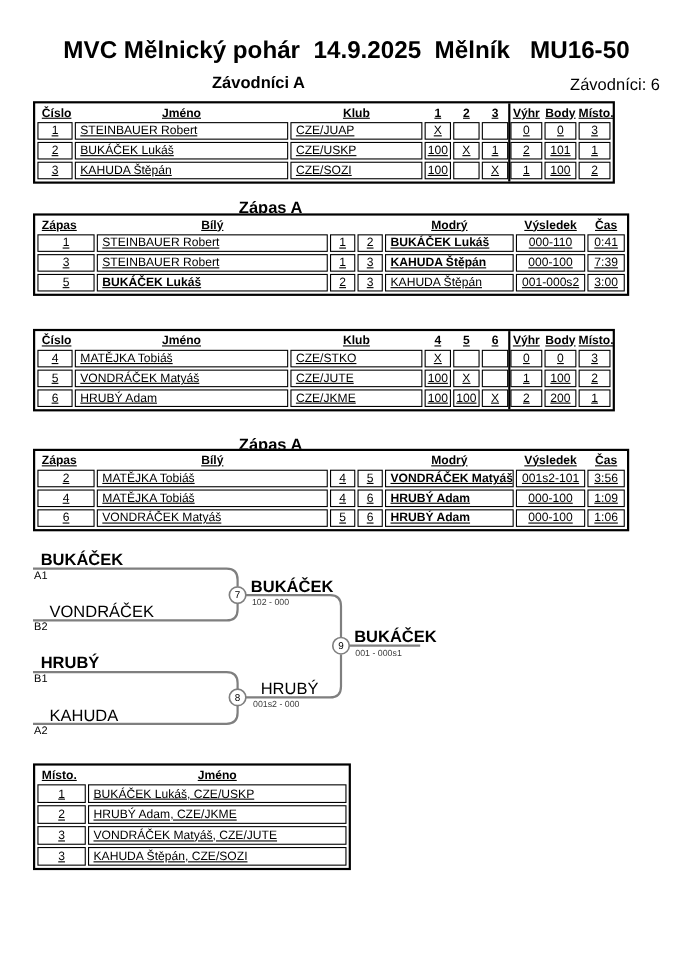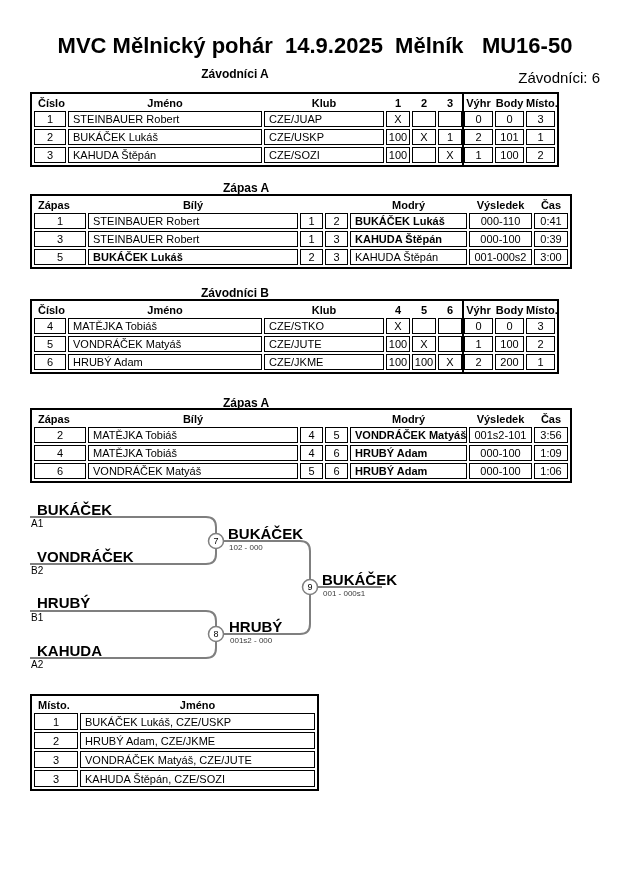--- a/index.html
+++ b/index.html
@@ -1,35 +1,35 @@
 <!DOCTYPE html>
 <html><head>
 <meta charset="utf-8">
 <style>
   html,body{margin:0;padding:0;background:#fff;}
   #page{position:relative;width:630px;height:891px;background:#fff;color:#000;
         font-family:"Liberation Sans","DejaVu Sans",sans-serif;overflow:hidden;}
   .abs{position:absolute;}
   .main-title{top:33px;left:0;width:630px;text-align:center;font-weight:bold;font-size:22px;white-space:pre;}
   .count-note{top:69px;left:450px;width:150px;text-align:right;font-size:15px;}
-  .sec-title{font-weight:bold;font-size:12px;text-align:center;width:320px;white-space:pre;}
+  .sec-title{font-weight:bold;font-size:15px;text-align:center;width:320px;white-space:pre;}
   .tbl-wrap{position:absolute;border:2px solid #000;background:#fff;}
-  table{border-collapse:separate;border-spacing:2px;table-layout:fixed;}
+  table{border-collapse:separate;border-spacing:2px;table-layout:fixed;text-decoration:underline;}
   th,td{box-sizing:border-box;font-size:11px;white-space:nowrap;}
   th{font-weight:bold;height:13px;padding:0;overflow:visible;}
   td{border:1px solid #000;height:16px;overflow:hidden;}
   .rk td{height:17px;}
   .l{text-align:left;padding:0 4px;}
   .c{text-align:center;padding:0;}
   .b{font-weight:bold;}
   .vsep{position:absolute;top:0;bottom:0;left:430px;width:2px;background:#000;}
   
   .bracket{top:497px;left:0;width:630px;height:180px;}
   .bk-name{position:absolute;font-size:15px;font-weight:bold;white-space:nowrap;}
-  .bk-name.reg{font-weight:bold;}
+  .bk-name.reg{font-weight:normal;margin-left:8px;}
   .bk-seed{position:absolute;font-size:10px;white-space:nowrap;}
   .bk-score{position:absolute;font-size:8px;color:#3a3a3a;white-space:nowrap;}
 </style>
 </head>
 <body>
 
 <div id="page">
 
   <div class="abs main-title">MVC Mělnický pohár  14.9.2025  Mělník   MU16-50</div>
   <div class="abs count-note">Závodníci: 6</div>
@@ -131,36 +131,35 @@
         <td class="c">000-110</td>
         <td class="c">0:41</td>
       </tr>
       <tr>
         <td class="c">3</td>
         <td class="l">STEINBAUER Robert</td>
         <td class="c">1</td>
         <td class="c">3</td>
         <td class="l b">KAHUDA Štěpán</td>
         <td class="c">000-100</td>
-        <td class="c">0:39</td>
+        <td class="c">7:39</td>
       </tr>
       <tr>
         <td class="c">5</td>
         <td class="l b">BUKÁČEK Lukáš</td>
         <td class="c">2</td>
         <td class="c">3</td>
         <td class="l">KAHUDA Štěpán</td>
         <td class="c">001-000s2</td>
         <td class="c">3:00</td>
       </tr>
     </tbody>
       </table>
   </div>
 
-  <div class="abs sec-title" style="top:286px;left:75px;">Závodníci B</div>
 
   <div class="tbl-wrap" style="top:299px;left:30px;">
     <table style="width:525px;">
       <colgroup>
           <col style="width:32px">
           <col style="width:194px">
           <col style="width:120px">
           <col style="width:24px">
           <col style="width:24px">
           <col style="width:24px">

